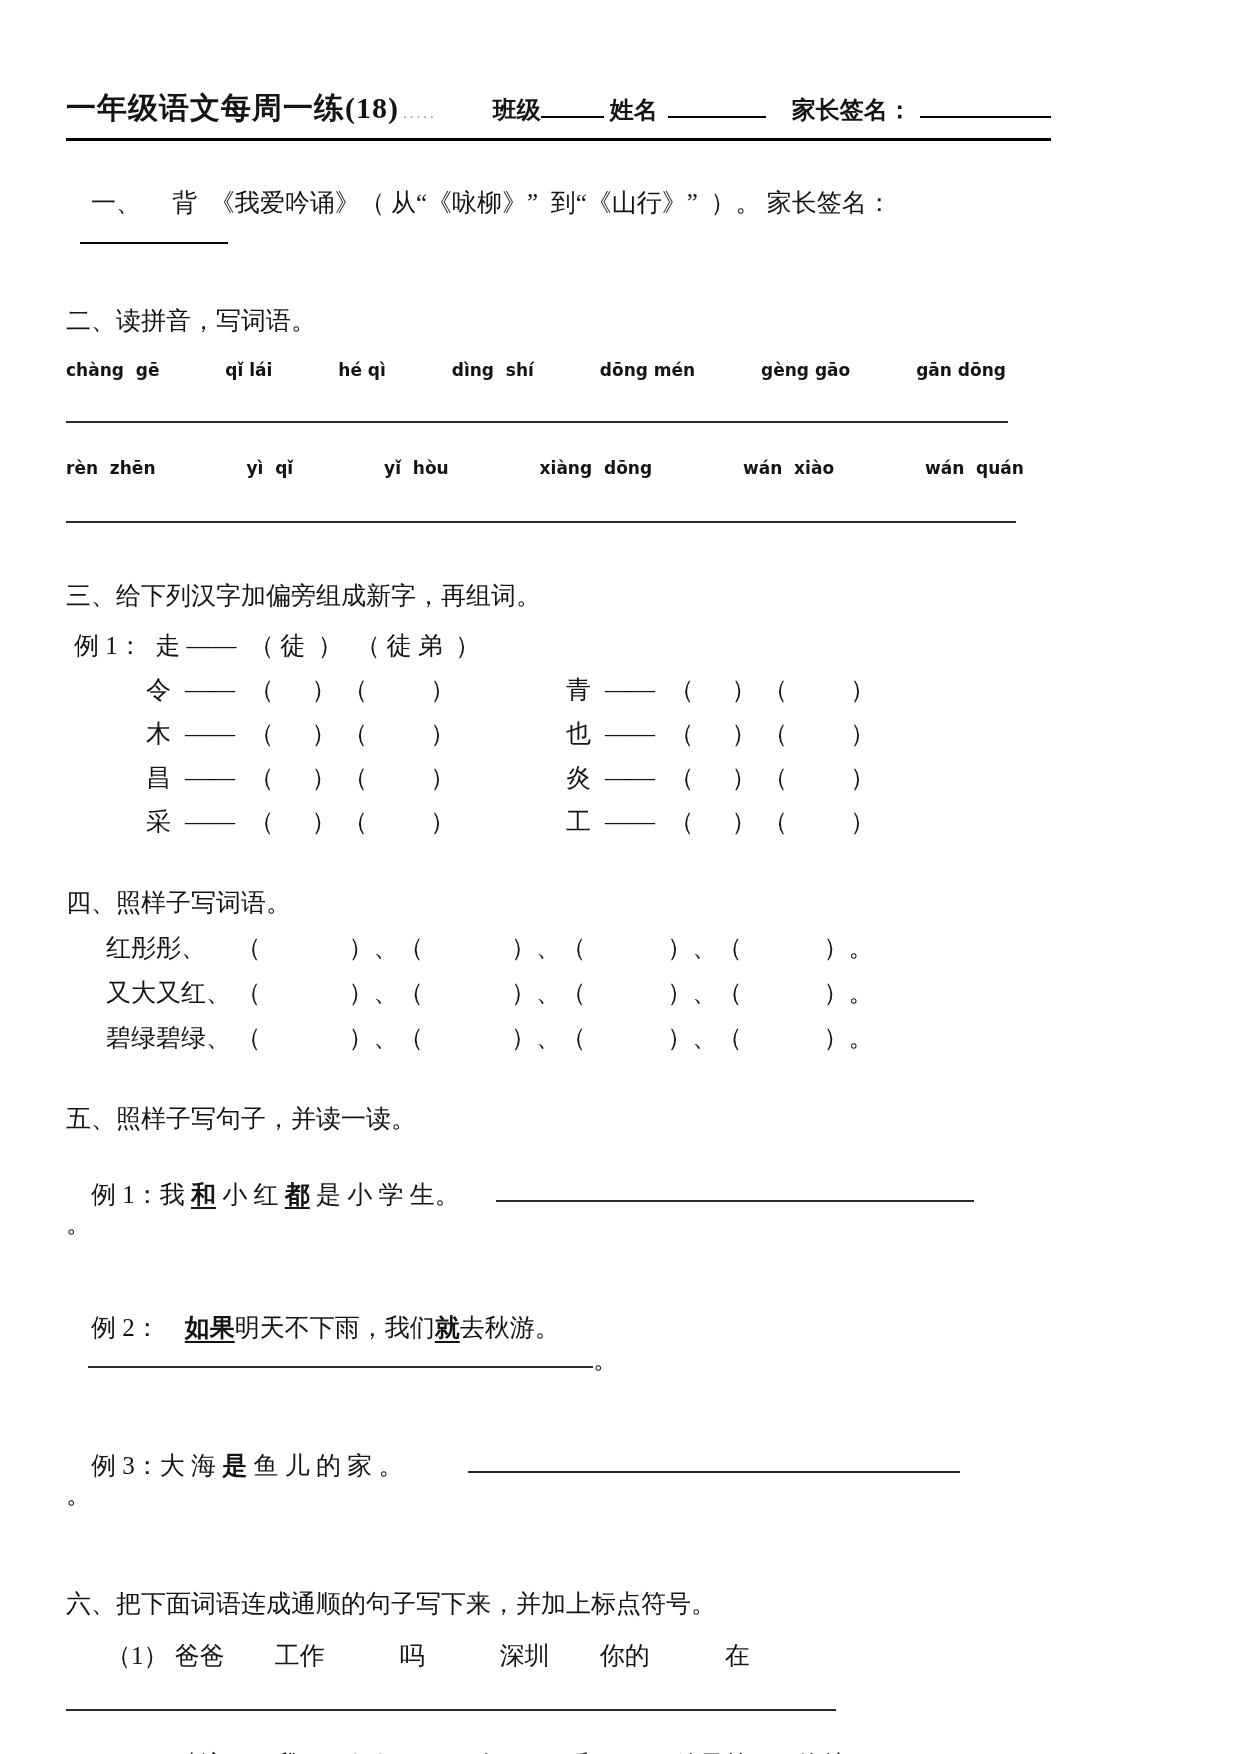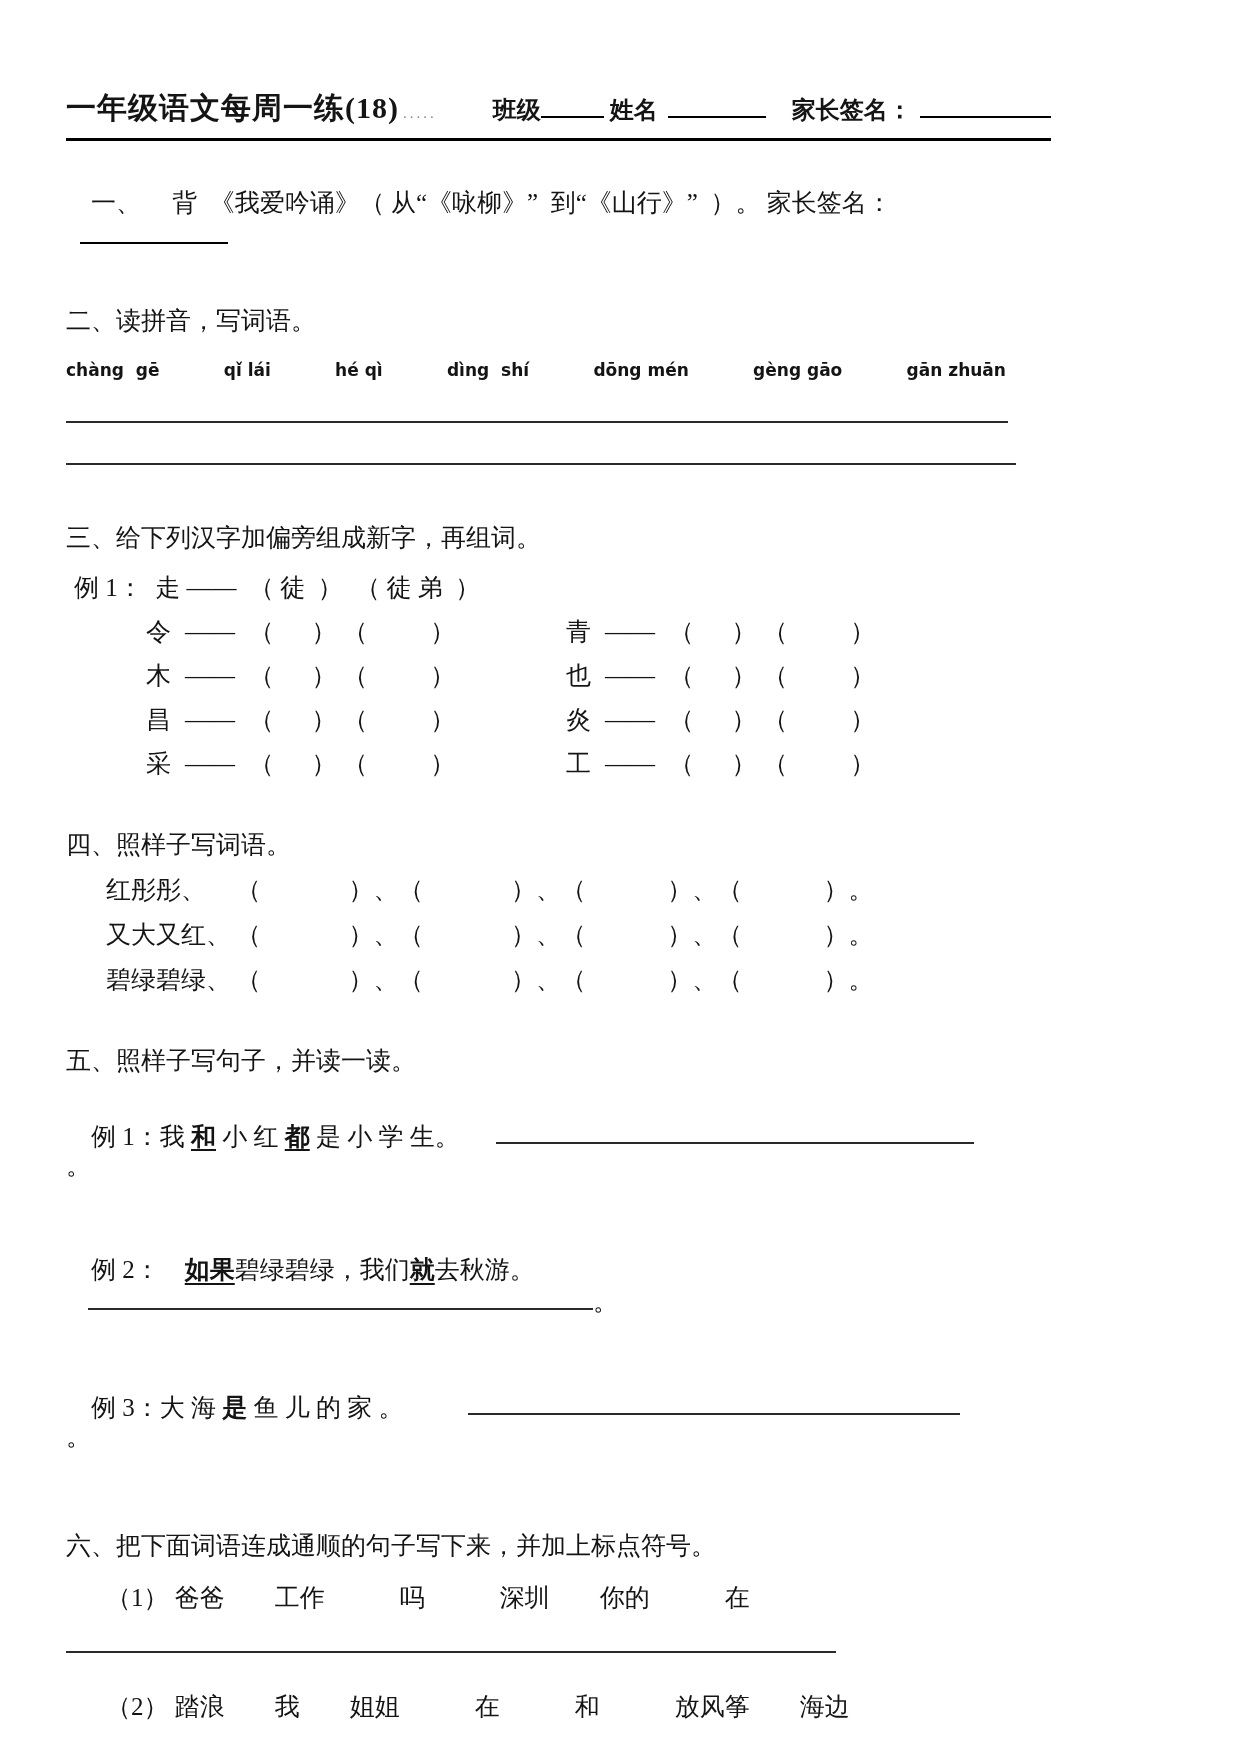--- a/index.html
+++ b/index.html
@@ -132,24 +132,32 @@
 
   <div class="line" id="s2head">二、读拼音，写词语。</div>
 
   <div class="pinyin-row" id="pinyin1">
     <span>chàng  gē</span>
     <span>qǐ lái</span>
     <span>hé qì</span>
     <span>dìng  shí</span>
     <span>dōng mén</span>
     <span>gèng gāo</span>
-    <span>gān zhuān</span>
+    <span>gān dōng</span>
   </div>
   <div class="uline" id="uline1"></div>
 
+  <div class="pinyin-row" id="pinyin2">
+    <span>rèn  zhēn</span>
+    <span>yì  qǐ</span>
+    <span>yǐ  hòu</span>
+    <span>xiàng  dōng</span>
+    <span>wán  xiào</span>
+    <span>wán  quán</span>
+  </div>
   <div class="uline" id="uline2"></div>
 
   <div class="line" id="s3head">三、给下列汉字加偏旁组成新字，再组词。</div>
   <div class="line" id="s3ex">例 1：  走 ——  （ 徒  ）  （ 徒 弟  ）</div>
 
   <div class="s3row">
     <span class="s3col-left"><span>令</span><span class="s3dash">——</span><span>（      ）</span><span> （          ）</span></span>
     <span><span>青</span><span class="s3dash">——</span><span>（      ）</span><span> （          ）</span></span>
   </div>
   <div class="s3row">
@@ -177,21 +185,21 @@
   <div class="s4row">
     <span class="s4word">碧绿碧绿、</span>
     <span>（              ）、（              ）、（             ）、（             ）。</span>
   </div>
 
   <div class="line" id="s5head">五、照样子写句子，并读一读。</div>
   <div class="s5row">
     <span>例 1：我 </span><span class="kw">和</span><span> 小 红 </span><span class="kw">都</span><span> 是 小 学 生。</span><span class="s5blank s5b1"></span><span>。</span>
   </div>
   <div class="s5row">
-    <span>例 2：　</span><span class="kw">如果</span><span>碧绿碧绿，我们</span><span class="kw">就</span><span>去秋游。</span><span class="s5blank s5b2"></span><span>。</span>
+    <span>例 2：　</span><span class="kw">如果</span><span>明天不下雨，我们</span><span class="kw">就</span><span>去秋游。</span><span class="s5blank s5b2"></span><span>。</span>
   </div>
   <div class="s5row">
     <span>例 3：大 海 </span><span class="kwb">是</span><span> 鱼 儿 的 家 。</span><span class="s5blank s5b3"></span><span>。</span>
   </div>
 
   <div class="line" id="s6head">六、把下面词语连成通顺的句子写下来，并加上标点符号。</div>
   <div class="s6item">（1） 爸爸　　工作　　　吗　　　深圳　　你的　　　在</div>
   <div class="uline s6line"></div>
   <div class="s6item" id="s6item2">（2） 踏浪　　我　　姐姐　　　在　　　和　　　放风筝　　海边</div>
   <div class="uline s6line"></div>

